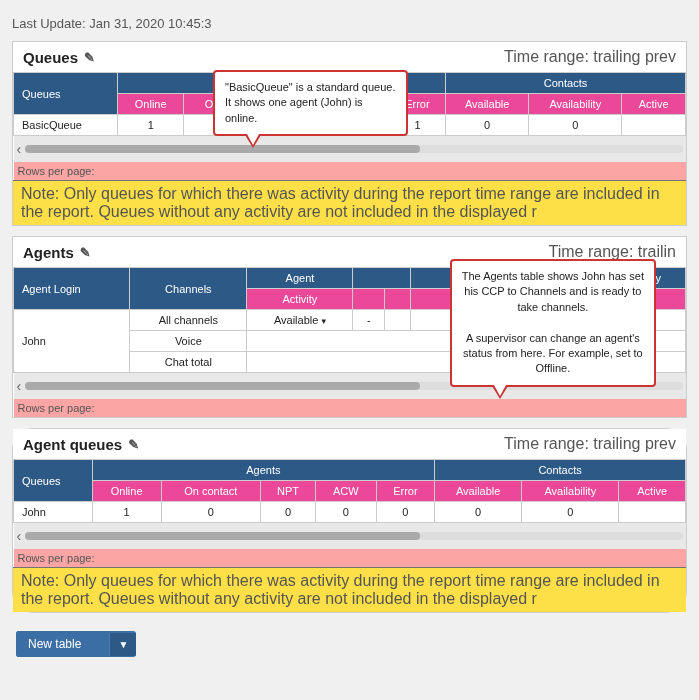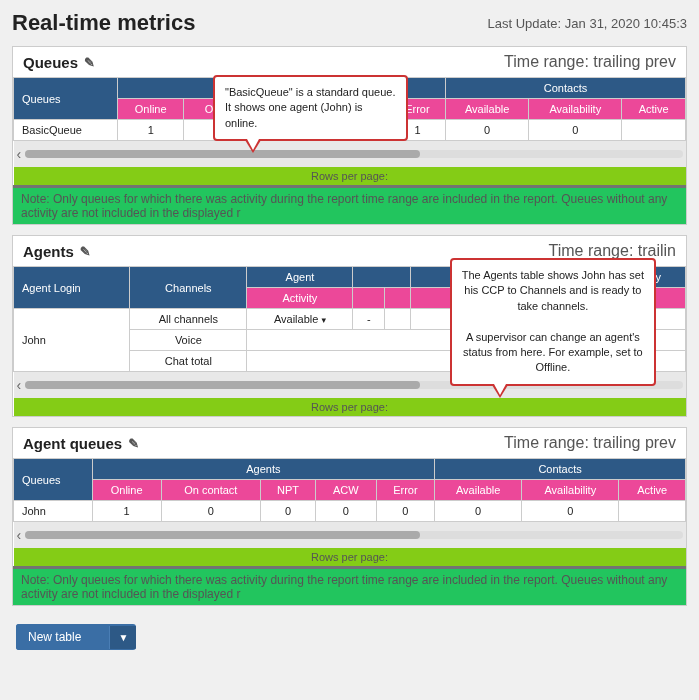--- a/index.html
+++ b/index.html
@@ -126,34 +126,34 @@
     }
 
     .scrollbar-thumb {
       background: #aaa;
       height: 8px;
       border-radius: 4px;
       width: 60%;
     }
 
     .rows-per-page-row td {
-      text-align: center;
+      text-align: left;
       font-size: 11px;
       color: #555;
       border: none;
       padding: 3px 4px;
-      background: #84cc16;
+      background: #fca5a5;
     }
 
     .note-row {
-      font-size: 12px;
+      font-size: 16px;
       color: #555;
       padding: 4px 8px;
-      background: #22c55e;
-      border-top: 3px solid #737373;
+      background: #fde047;
+      border-top: 1px solid #737373;
     }
 
     
     .tooltip-box {
       position: absolute;
       background: #fff;
       border: 2px solid #cc3333;
       border-radius: 4px;
       padding: 8px 10px;
       font-size: 11px;
@@ -216,21 +216,20 @@
     .section-scroll-area {
       overflow-x: hidden;
     }
   </style>
 </head>
 <body>
 
 <div class="page-wrapper">
 
   <div class="page-header">
-    <h1 class="page-title">Real-time metrics</h1>
     <span class="last-update">Last Update: Jan 31, 2020 10:45:3</span>
   </div>
 
   <div class="section" style="position:relative;">
     <div class="section-header">
       <div class="section-title">
         <span>Queues</span>
         <span class="edit-icon">✎</span>
       </div>
       <span class="time-range">Time range: trailing prev</span>
@@ -379,21 +378,21 @@
             </td>
           </tr>
           <tr class="rows-per-page-row">
             <td colspan="7">Rows per page:</td>
           </tr>
         </tbody>
       </table>
     </div>
   </div>
 
-  <div class="section" style="position:relative;">
+  <div class="section" style="position:relative;border-radius:22px;">
     <div class="section-header">
       <div class="section-title">
         <span>Agent queues</span>
         <span class="edit-icon">✎</span>
       </div>
       <span class="time-range">Time range: trailing prev</span>
     </div>
 
 
     <div class="section-scroll-area">

